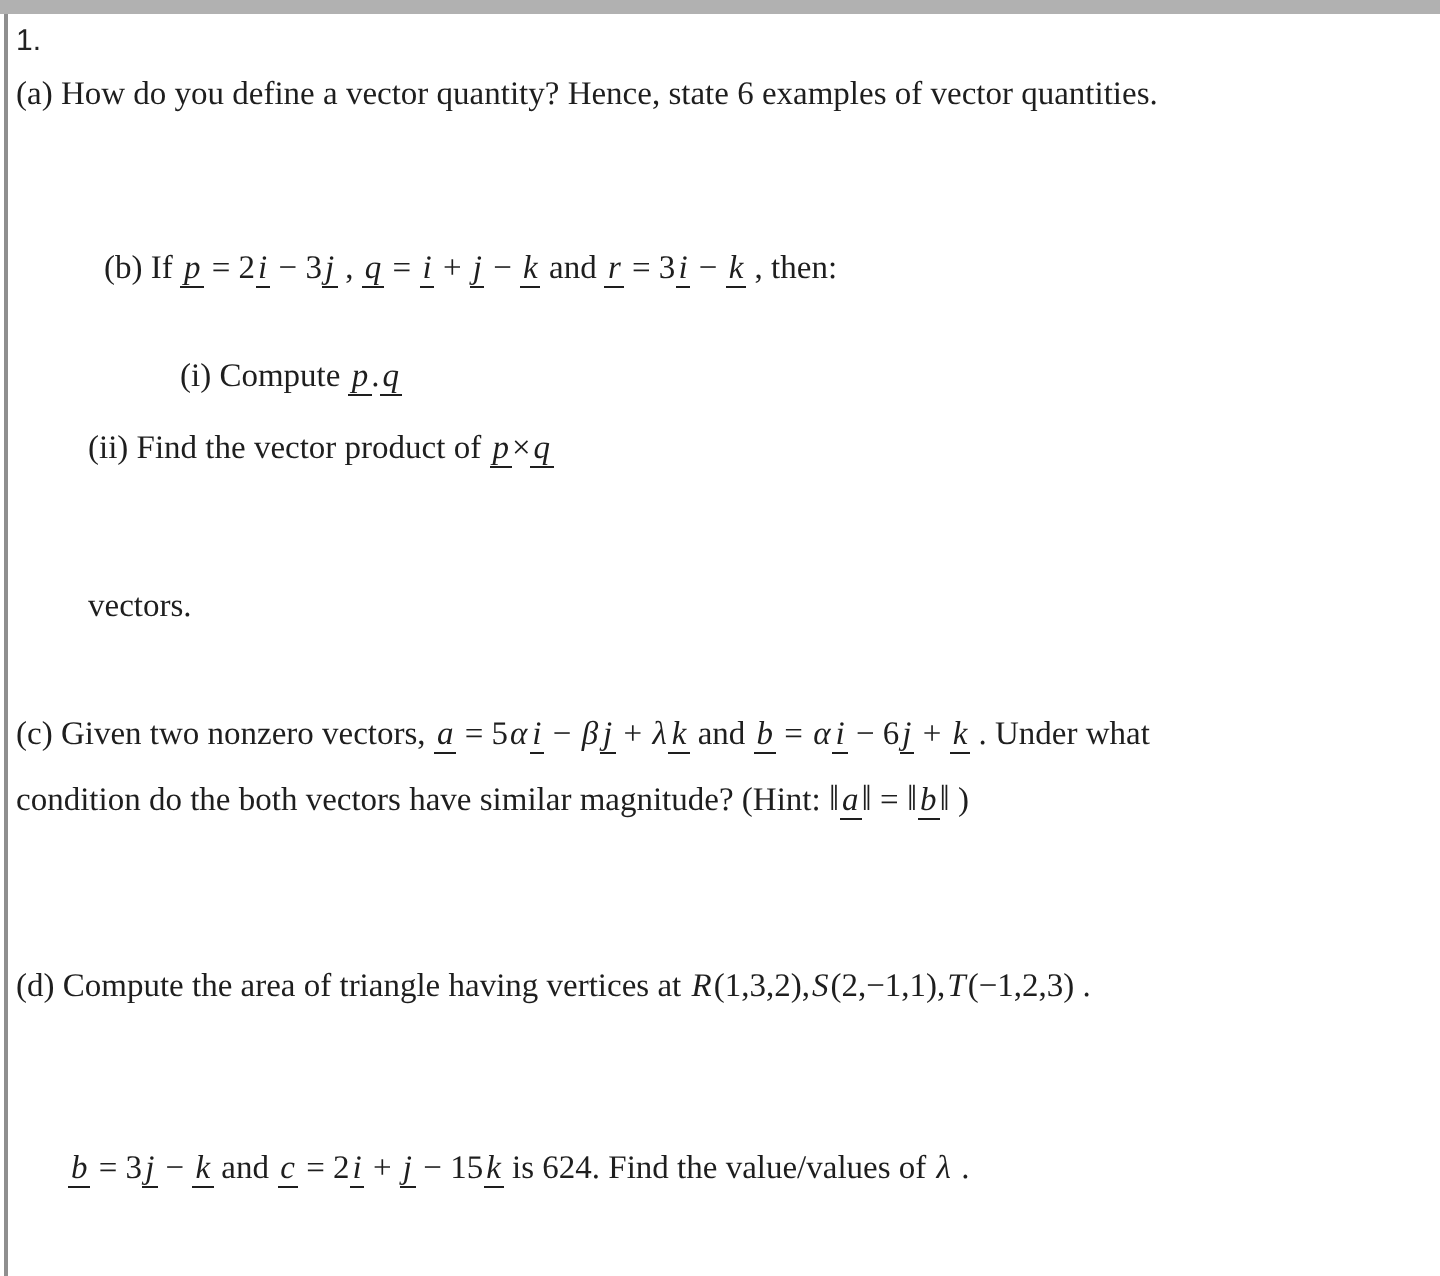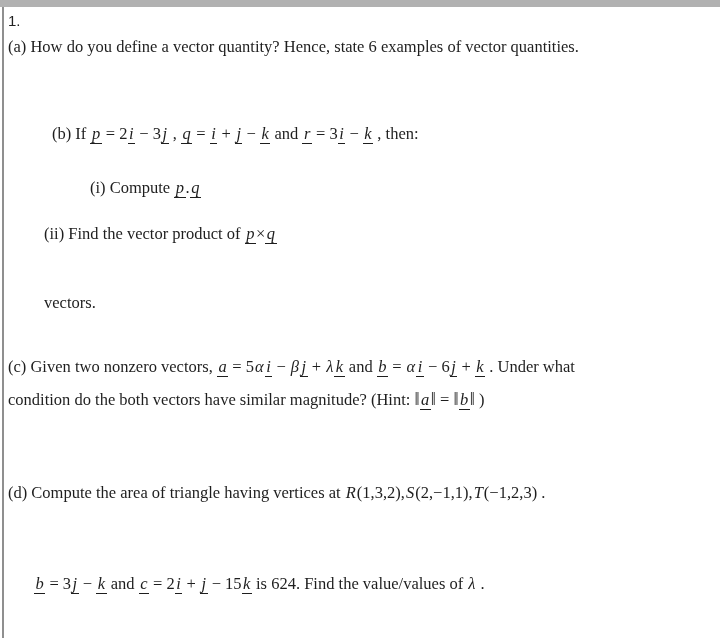--- a/index.html
+++ b/index.html
@@ -25,21 +25,21 @@
   
   .mv{font-style:italic;display:inline-block;line-height:1.04;border-bottom:1.4px solid var(--text);padding:0 1.5px 1px 1.5px;}
   .mi{font-style:italic;padding:0 1px;}
   .mn{font-size:1.1em;}
   
   .l-qnum{left:8px;top:10px;}
   .l-a1{left:8px;top:36px;}
   .l-a2{left:30px;top:58px;}
   .l-b{left:8px;top:123px;margin-left:44px;}
   .l-bi{left:44px;top:177px;margin-left:46px;}
-  .l-bii{left:44px;top:223px;}
+  .l-bii{left:44px;top:213px;}
   .l-biii1{left:44px;top:270px;}
   .l-biii2{left:44px;top:292px;text-align:center;}
   .l-c1{left:8px;top:356px;}
   .l-c2{left:8px;top:388px;}
   .l-d{left:8px;top:482px;}
   .l-e1{left:8px;top:548px;}
   .l-e2{left:34px;top:573px;}
 </style>
 </head>
 <body>

